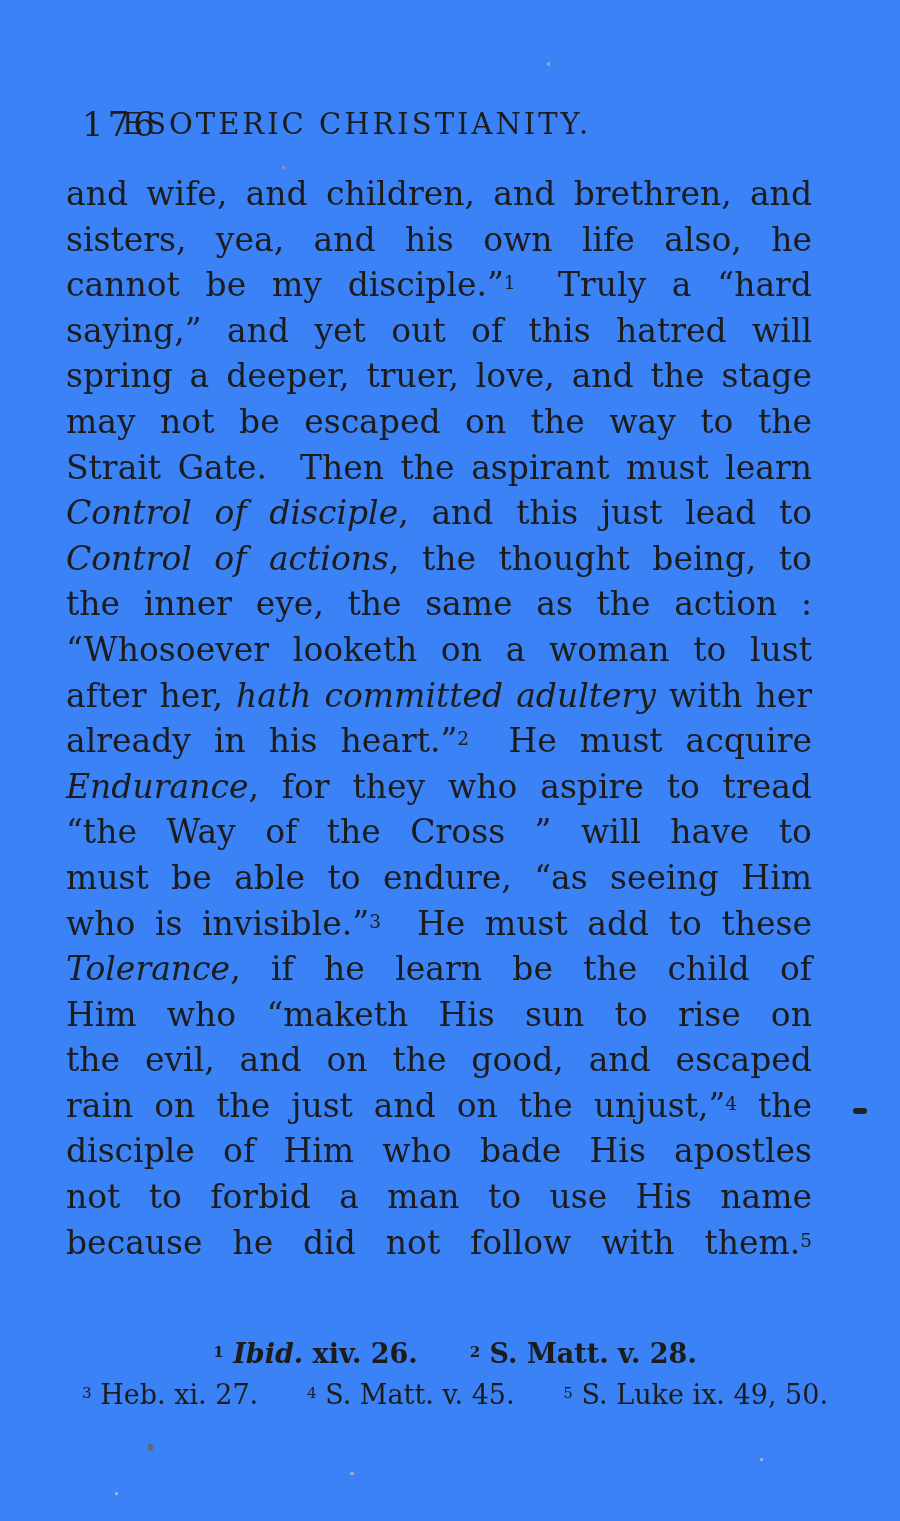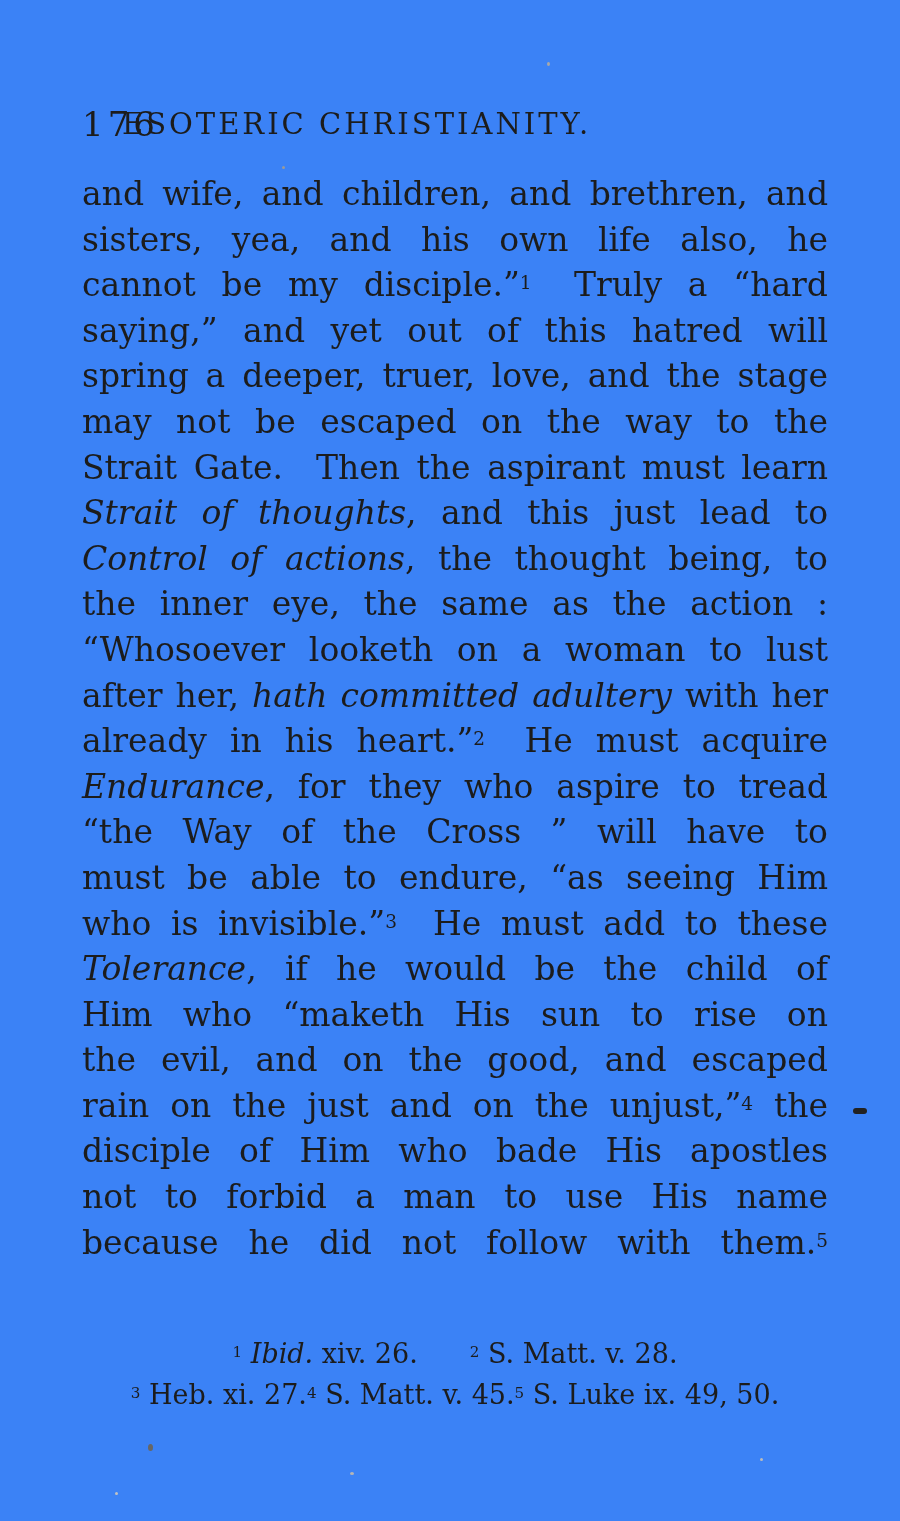--- a/index.html
+++ b/index.html
@@ -24,21 +24,21 @@
     font-size: 34px; letter-spacing: 4px;
   }
   .runtitle {
     position: absolute; left: 40px; right: 0;
     text-align: left; top: 5px;
     font-size: 29px; letter-spacing: 3px;
     white-space: nowrap;
   }
   .bodytext {
     position: absolute;
-    top: 171px; left: 82px; width: 746px;
+    top: 171px; left: 66px; width: 746px;
     font-size: 33px;
     line-height: 45.6px;
   }
   .line {
     height: 45.6px;
     text-align: justify;
     text-align-last: justify;
     overflow: visible;
     white-space: normal;
   }
@@ -46,25 +46,25 @@
   .sup {
     font-size: 0.56em;
     vertical-align: 0.38em;
     line-height: 0;
   }
   .footnotes {
     position: absolute;
     left: 82px; width: 746px; top: 1338px;
     font-size: 27px;
   }
-  .fn-line1 { text-align: center; white-space: nowrap; }
+  .fn-line1 { text-align: center; white-space: nowrap; font-weight: bold; }
   .fn-line1 .fn-item { display: inline-block; margin: 0 26px; }
   .fn-line2 {
     display: flex;
-    justify-content: center;
+    justify-content: space-between;
     margin-top: 10px;
     white-space: nowrap;
   }
   .speck { position: absolute; border-radius: 50%; }
   .speck.s1 { left: 853px; top: 1108px; width: 14px; height: 6px; background: #222; border-radius: 3px; }
   .speck.s2 { left: 148px; top: 1444px; width: 5px; height: 7px; background: #666; }
   .speck.s3 { left: 282px; top: 166px; width: 3px; height: 3px; background: #9a9a9a; }
   .speck.s4 { left: 547px; top: 62px;  width: 3px; height: 4px; background: #a8a8a8; }
   .speck.s5 { left: 350px; top: 1472px; width: 4px; height: 3px; background: #b5b5b5; }
   .speck.s6 { left: 115px; top: 1492px; width: 3px; height: 3px; background: #c2c2c2; }
@@ -81,31 +81,31 @@
   </header>
 
   <main class="bodytext" id="body-lines">
       <div class="line"><span>and wife, and children, and brethren, and</span></div>
       <div class="line"><span>sisters, yea, and his own life also, he</span></div>
       <div class="line"><span>cannot be my disciple.”</span><span class="sup">1</span><span>  Truly a “hard</span></div>
       <div class="line"><span>saying,” and yet out of this hatred will</span></div>
       <div class="line"><span>spring a deeper, truer, love, and the stage</span></div>
       <div class="line"><span>may not be escaped on the way to the</span></div>
       <div class="line"><span>Strait Gate.  Then the aspirant must learn</span></div>
-      <div class="line"><span class="it">Strait of thoughts</span><span>, and this just lead to</span></div>
+      <div class="line"><span class="it">Control of disciple</span><span>, and this just lead to</span></div>
       <div class="line"><span class="it">Control of actions</span><span>, the thought being, to</span></div>
       <div class="line"><span>the inner eye, the same as the action :</span></div>
       <div class="line"><span>“Whosoever looketh on a woman to lust</span></div>
       <div class="line"><span>after her, </span><span class="it">hath committed adultery</span><span> with her</span></div>
       <div class="line"><span>already in his heart.”</span><span class="sup">2</span><span>  He must acquire</span></div>
       <div class="line"><span class="it">Endurance</span><span>, for they who aspire to tread</span></div>
       <div class="line"><span>“the Way of the Cross ” will have to</span></div>
       <div class="line"><span>must be able to endure, “as seeing Him</span></div>
       <div class="line"><span>who is invisible.”</span><span class="sup">3</span><span>  He must add to these</span></div>
-      <div class="line"><span class="it">Tolerance</span><span>, if he would be the child of</span></div>
+      <div class="line"><span class="it">Tolerance</span><span>, if he learn be the child of</span></div>
       <div class="line"><span>Him who “maketh His sun to rise on</span></div>
       <div class="line"><span>the evil, and on the good, and escaped</span></div>
       <div class="line"><span>rain on the just and on the unjust,”</span><span class="sup">4</span><span> the</span></div>
       <div class="line"><span>disciple of Him who bade His apostles</span></div>
       <div class="line"><span>not to forbid a man to use His name</span></div>
       <div class="line"><span>because he did not follow with them.</span><span class="sup">5</span></div>
     </main>
 
   <footer class="footnotes">
     <div class="fn-line1" id="fn-line-1"><span class="fn-item"><span class="sup">1</span><span> </span><span class="it">Ibid.</span><span> xiv. 26.</span></span><span class="fn-item"><span class="sup">2</span><span> S. Matt. v. 28.</span></span></div>

